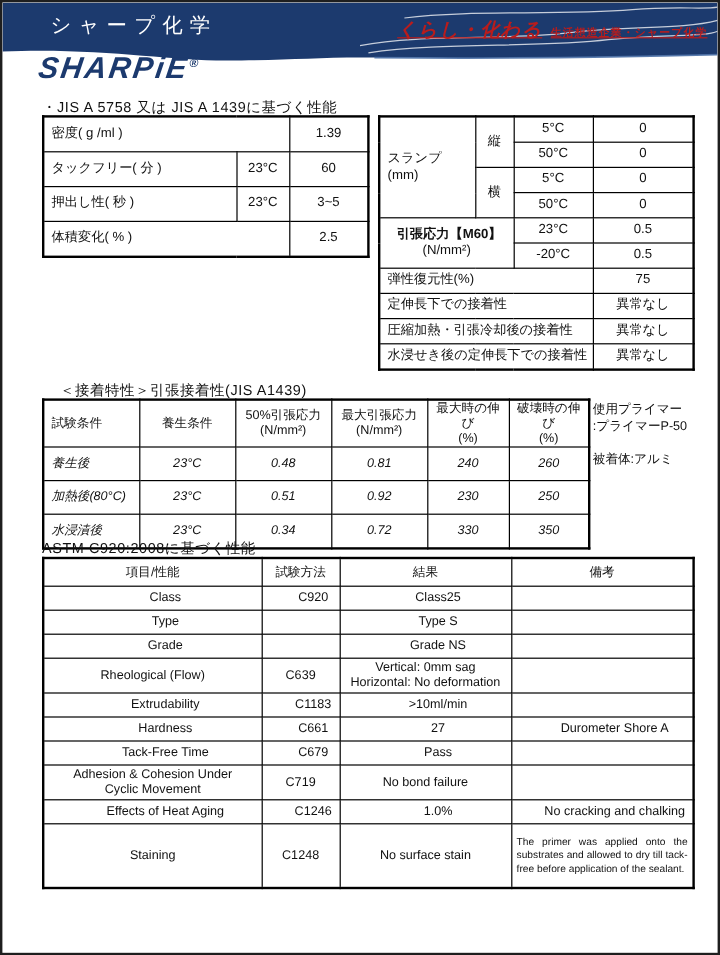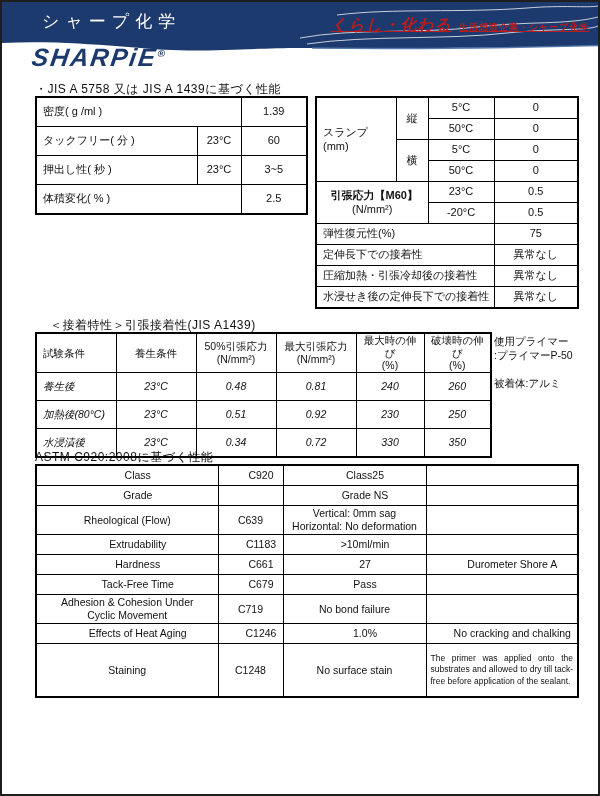--- a/index.html
+++ b/index.html
@@ -237,24 +237,36 @@
 <div class="sec-title" id="astm-title">ASTM C920:2008に基づく性能</div>
 
 <table id="astm-table">
   <colgroup>
       <col style="width:182px">
       <col style="width:65px">
       <col style="width:143px">
       <col style="width:152px">
     </colgroup>
   <tbody>
+      <tr class="h22">
+    <td class="c">項目/性能</td>
+    <td class="c">試験方法</td>
+    <td class="c">結果</td>
+    <td class="c">備考</td>
+  </tr>
   <tr class="h19">
     <td class="c">Class</td>
     <td class="c">C920</td>
     <td class="c">Class25</td>
+    <td class="c"></td>
+  </tr>
+  <tr class="h19">
+    <td class="c">Type</td>
+    <td class="c"></td>
+    <td class="c">Type S</td>
     <td class="c"></td>
   </tr>
   <tr class="h19">
     <td class="c">Grade</td>
     <td class="c"></td>
     <td class="c">Grade NS</td>
     <td class="c"></td>
   </tr>
   <tr class="hd2">
     <td class="c">Rheological (Flow)</td>

